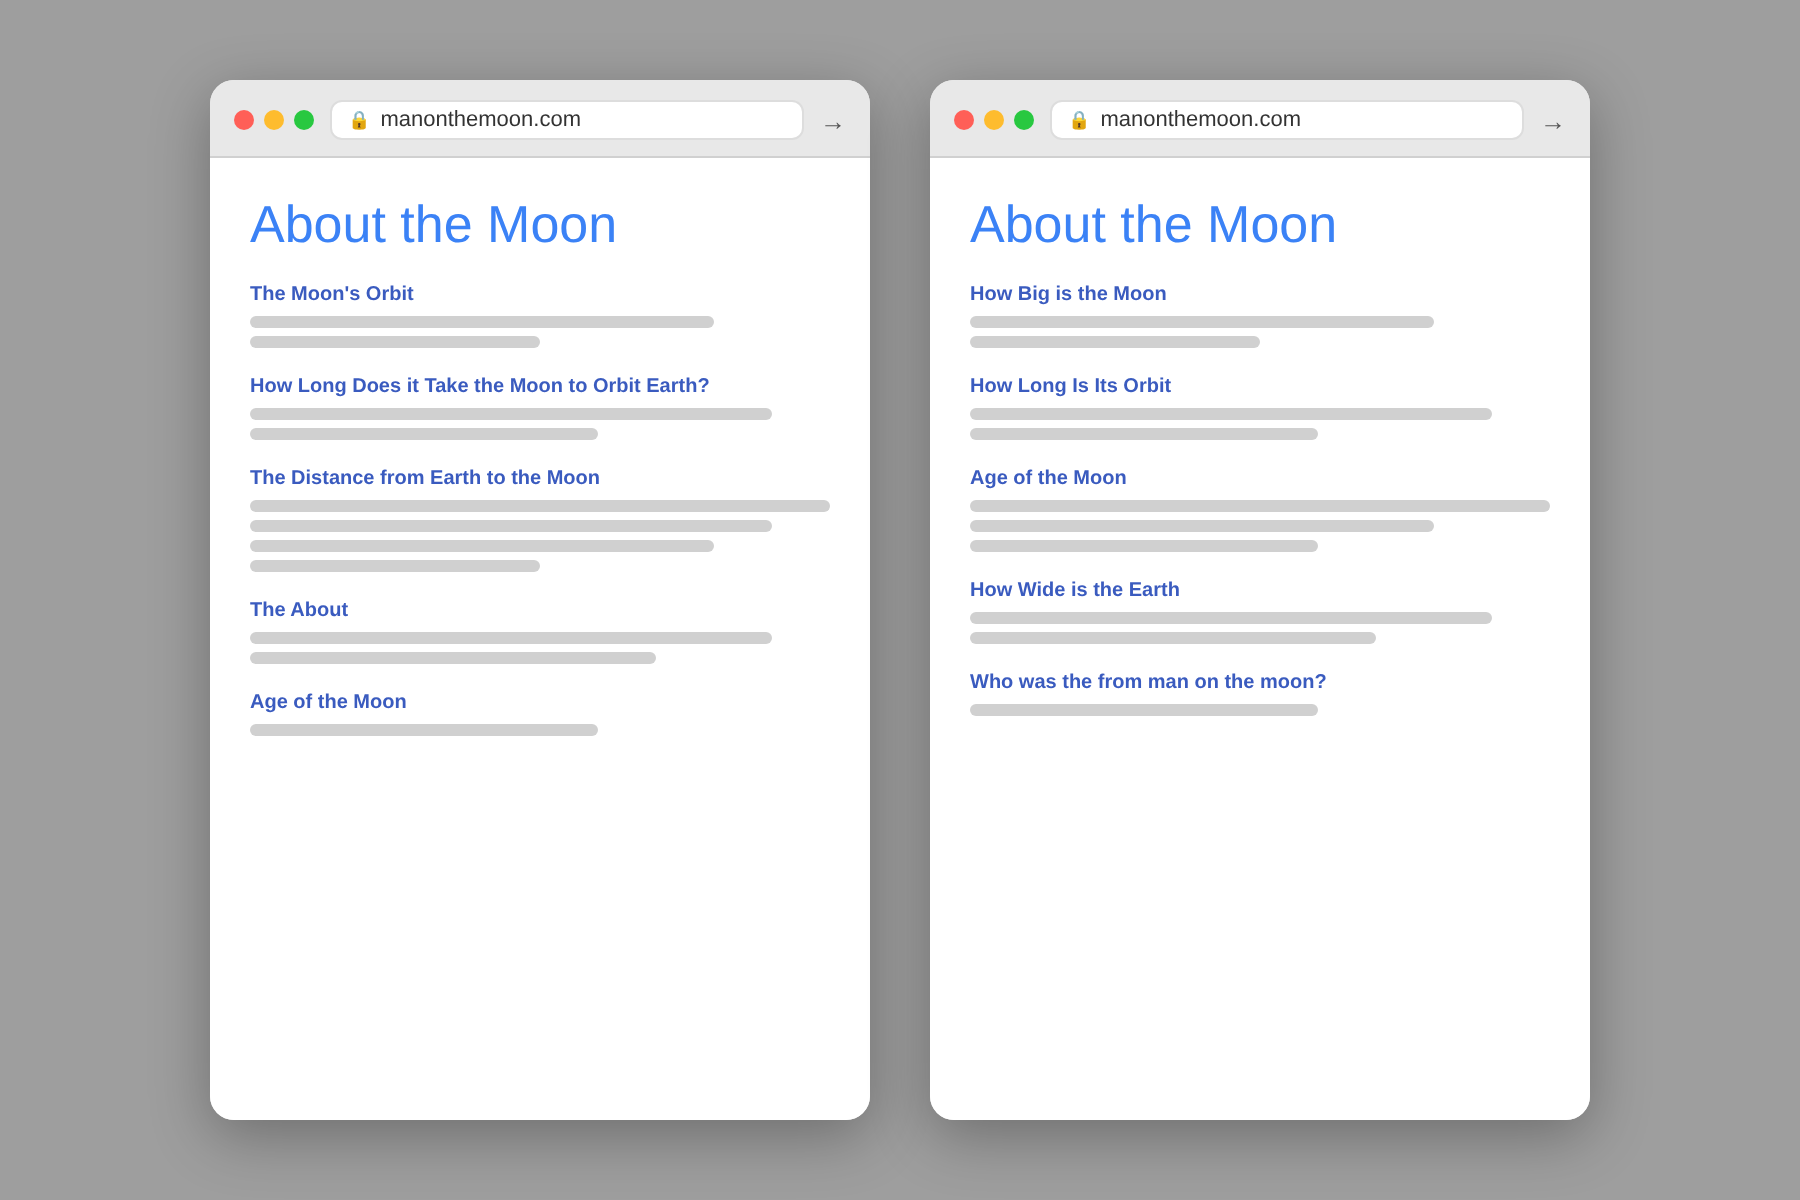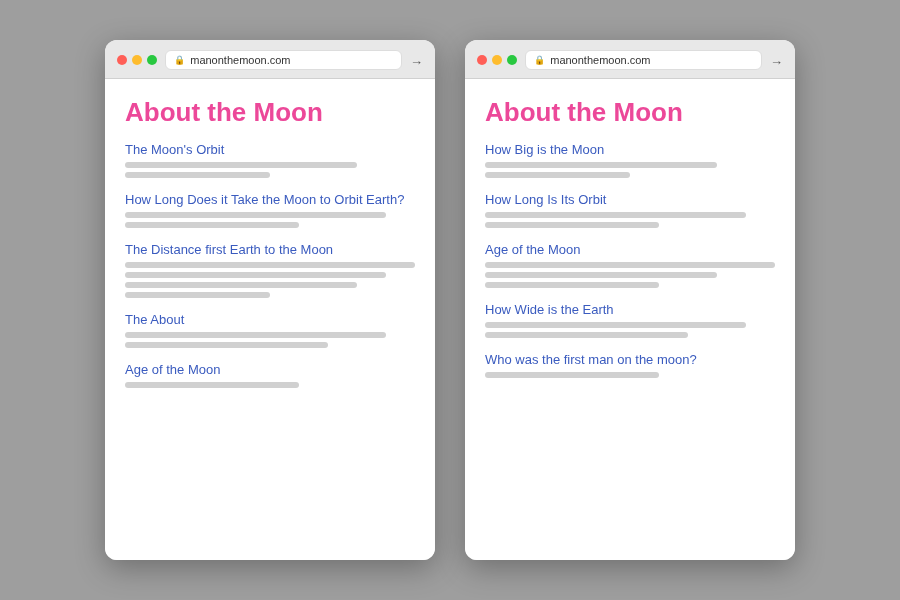--- a/index.html
+++ b/index.html
@@ -80,28 +80,28 @@
 
     .browser-content {
       flex: 1;
       background: white;
       padding: 18px 20px;
       overflow: hidden;
     }
 
     .page-title {
       font-size: 26px;
+      font-weight: 400;
+      color: #3b82f6;
+      margin-bottom: 14px;
+    }
+
+    .section-link {
+      font-size: 10px;
       font-weight: 700;
-      color: #ec4899;
-      margin-bottom: 14px;
-    }
-
-    .section-link {
-      font-size: 13px;
-      font-weight: 400;
       color: #3a5bbf;
       margin-bottom: 5px;
     }
 
     .text-line {
       height: 6px;
       background: #d0d0d0;
       border-radius: 3px;
       margin-bottom: 4px;
     }
@@ -142,21 +142,21 @@
       <div class="text-line line-50"></div>
     </div>
 
     <div class="section">
       <div class="section-link">How Long Does it Take the Moon to Orbit Earth?</div>
       <div class="text-line line-90"></div>
       <div class="text-line line-60"></div>
     </div>
 
     <div class="section">
-      <div class="section-link">The Distance first Earth to the Moon</div>
+      <div class="section-link">The Distance from Earth to the Moon</div>
       <div class="text-line line-full"></div>
       <div class="text-line line-90"></div>
       <div class="text-line line-80"></div>
       <div class="text-line line-50"></div>
     </div>
 
     <div class="section">
       <div class="section-link">The About</div>
       <div class="text-line line-90"></div>
       <div class="text-line line-70"></div>
@@ -204,17 +204,17 @@
       <div class="text-line line-60"></div>
     </div>
 
     <div class="section">
       <div class="section-link">How Wide is the Earth</div>
       <div class="text-line line-90"></div>
       <div class="text-line line-70"></div>
     </div>
 
     <div class="section">
-      <div class="section-link">Who was the first man on the moon?</div>
+      <div class="section-link">Who was the from man on the moon?</div>
       <div class="text-line line-60"></div>
     </div>
   </div>
 </div>
 
 </body></html>

